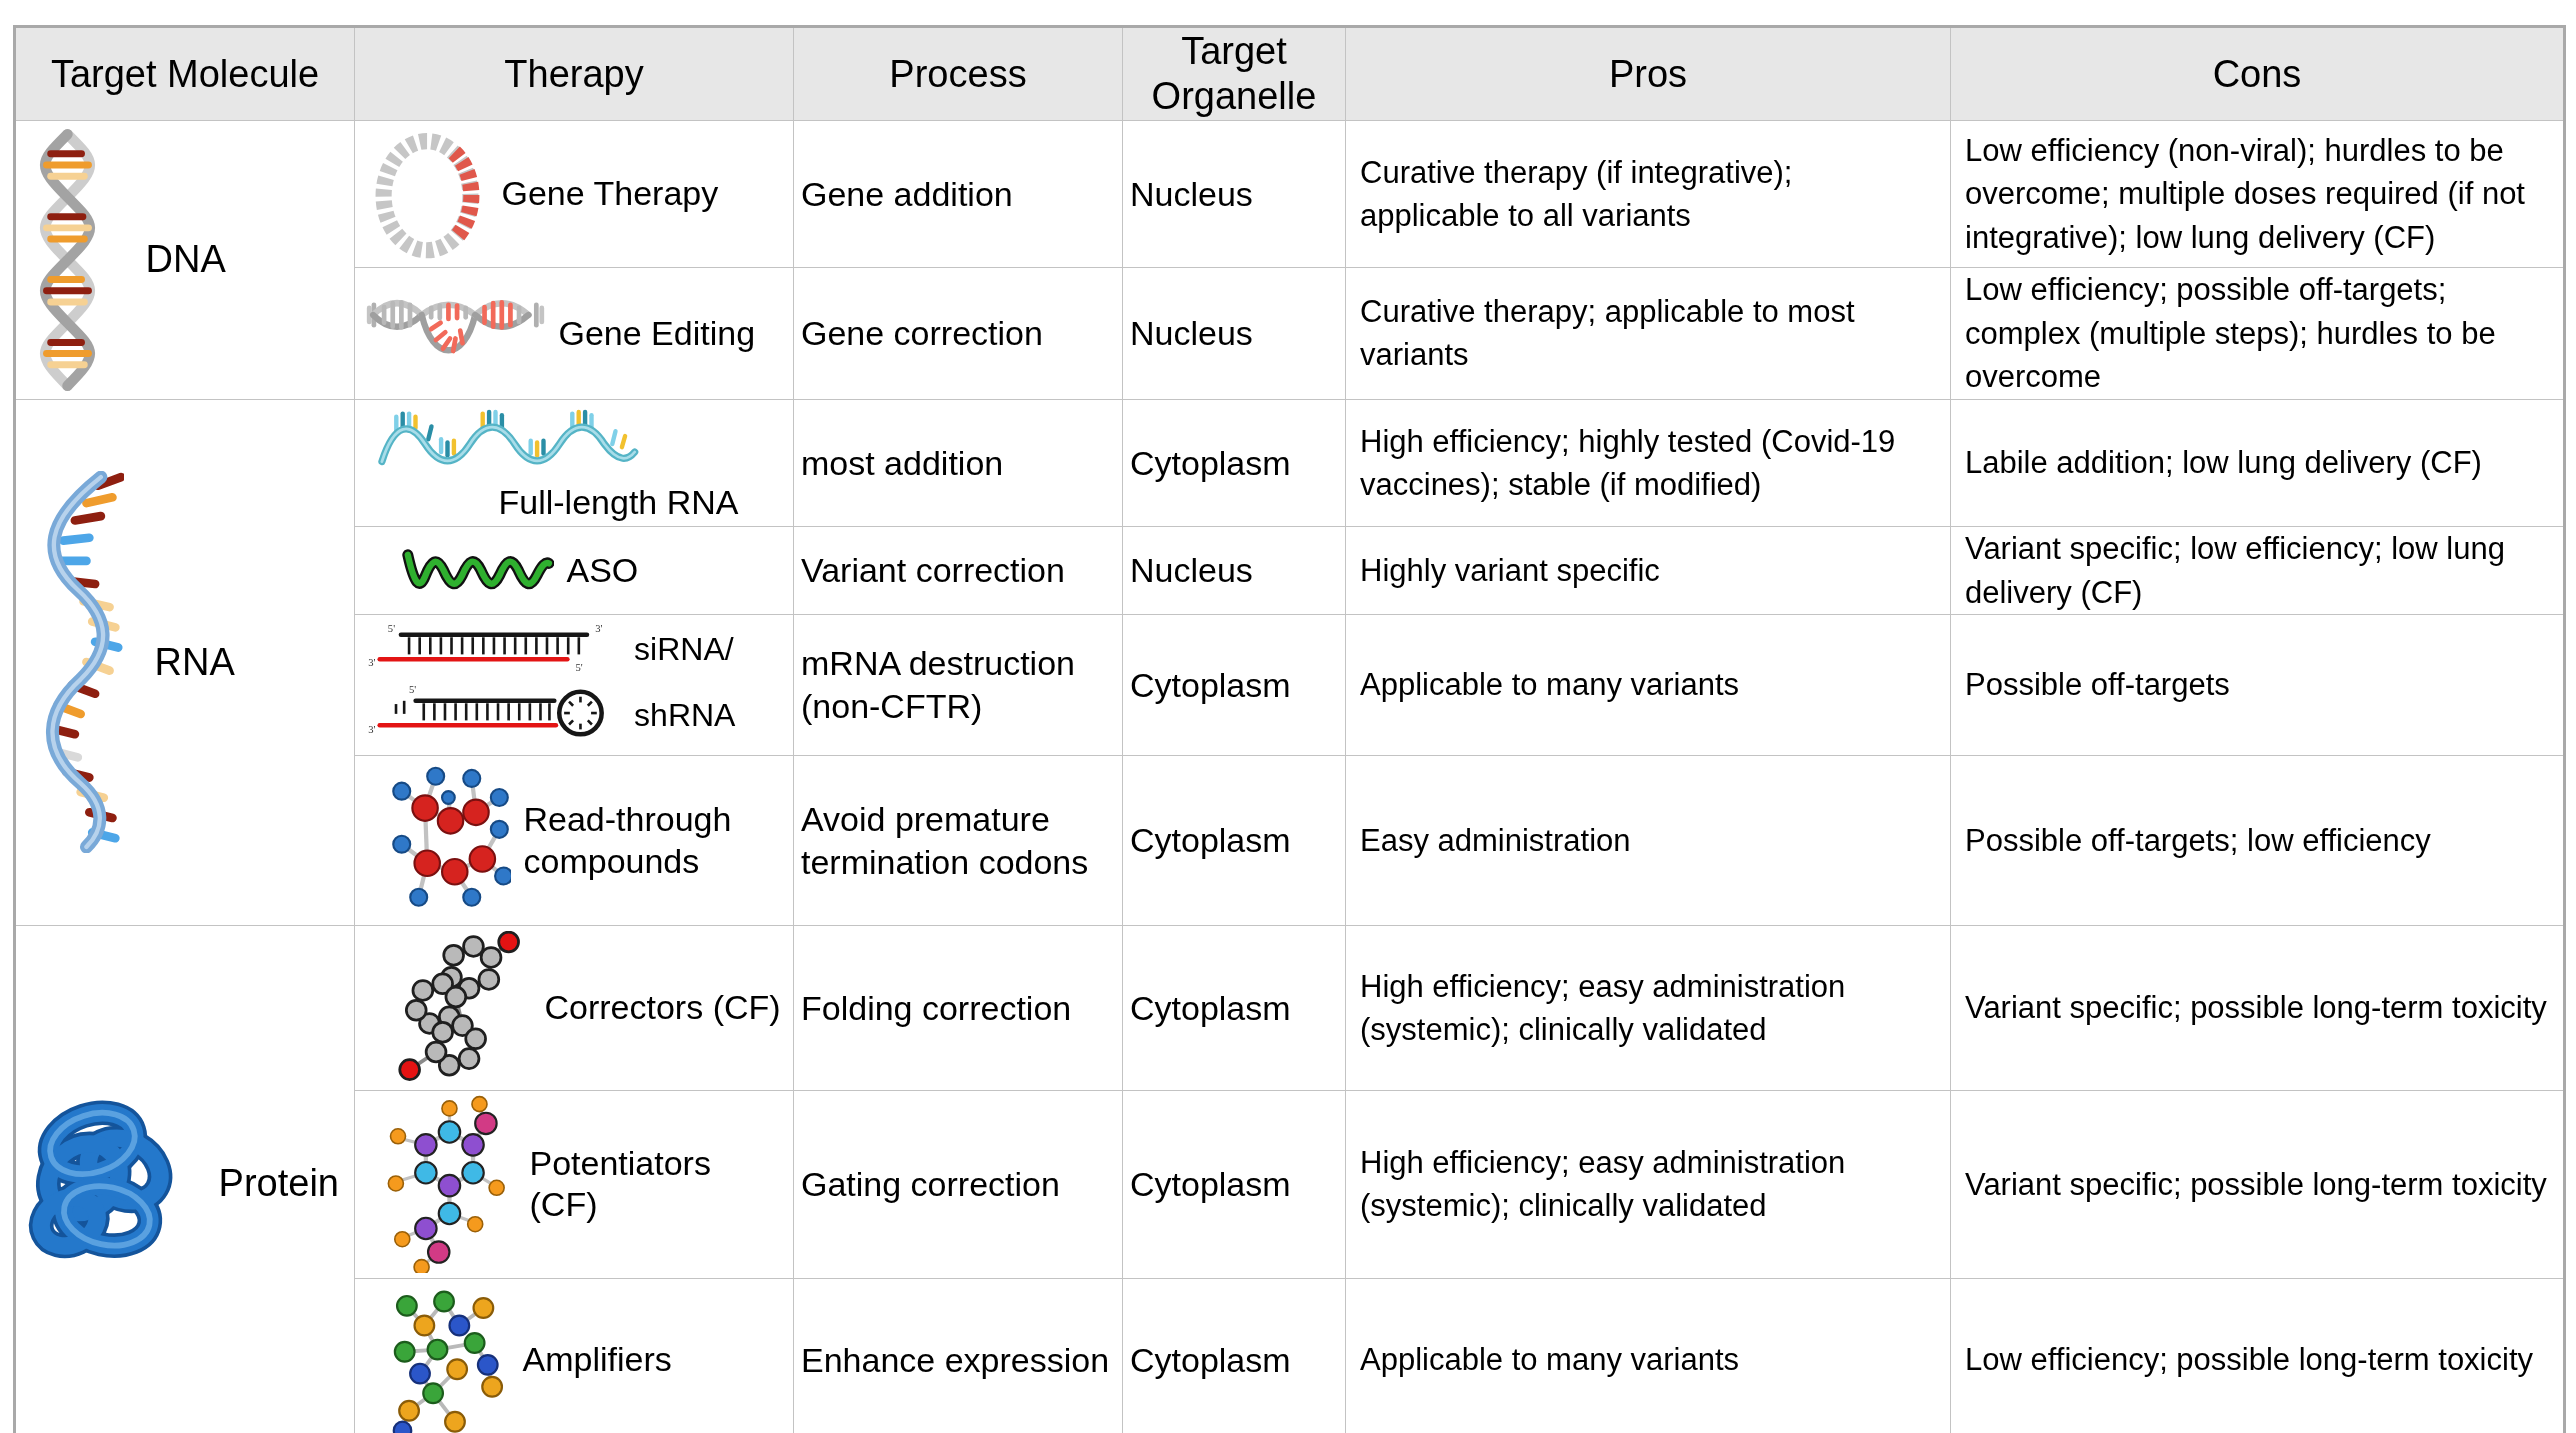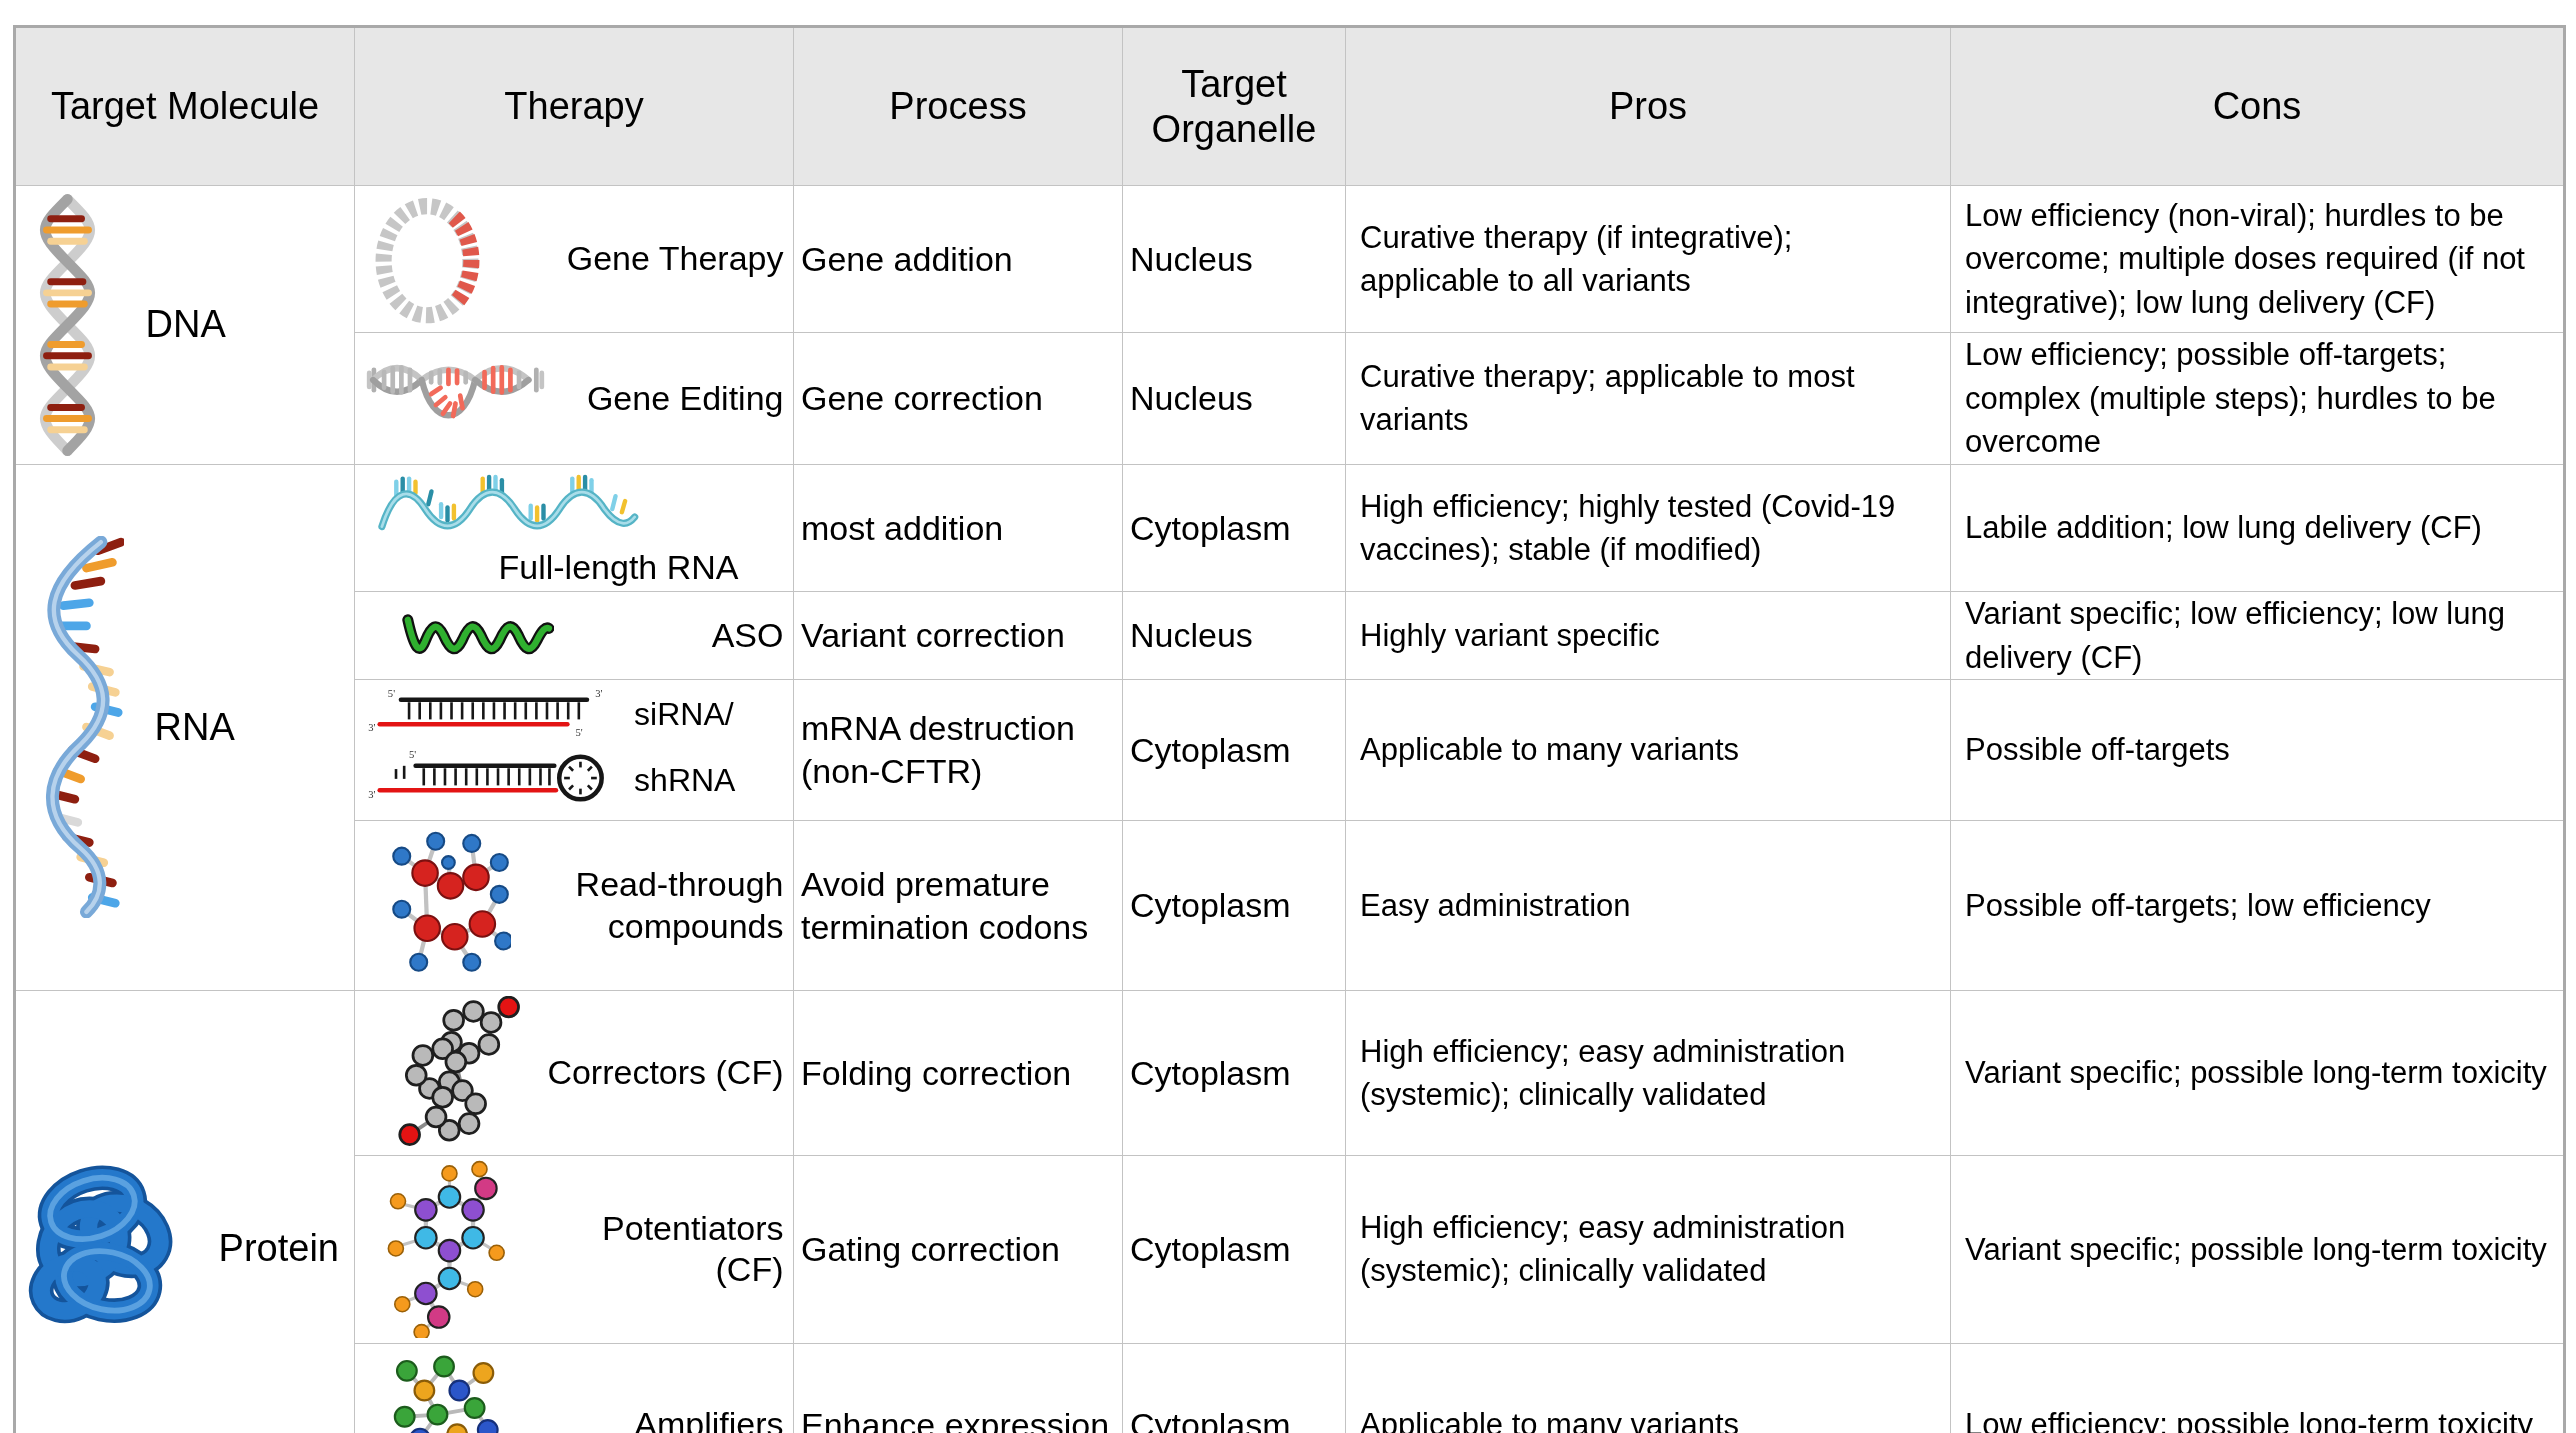--- a/index.html
+++ b/index.html
@@ -18,39 +18,39 @@
   }
   th, td { border:1.8px solid #c3c3c3; vertical-align:middle; overflow:hidden; }
   thead th {
     background:#e7e7e7;
     font-weight:400;
     font-size:38px;
     line-height:1.18;
     text-align:center;
     padding:0 4.7px;
   }
-  tr.hdr { height:159px; }
+  tr.hdr { height:94px; }
   td.process, td.organelle {
     text-align:left;
     font-size:34px;
     line-height:1.25;
     padding:0 7px;
   }
   td.pros, td.cons {
     font-size:31px;
     line-height:1.40;
     padding:0 9.5px 0 14px;
     text-align:left;
   }
   td.molecule { padding:0 3.6px; }
   .mol-wrap { display:flex; align-items:center; justify-content:flex-start; gap:31px; }
   .mol-label { font-size:38px; }
   td.therapy { padding:4.7px 9.5px; }
   .th-row { display:flex; align-items:center; gap:13px; width:100%; height:100%; }
-  .th-label { flex:1; text-align:right; font-size:34px; line-height:1.22; }
+  .th-label { flex:1; text-align:left; font-size:34px; line-height:1.22; }
   .th-col { display:flex; flex-direction:column; justify-content:flex-start; height:100%; }
   .th-col .icon-top { align-self:flex-start; margin-left:10.7px; }
   .th-col .under-label { width:100%; text-align:center; padding-left:89px; font-size:34px; margin-top:2.4px; }
   .duplex { display:flex; flex-direction:column; justify-content:center; gap:2.4px; height:100%; }
   .duplex-line { display:flex; align-items:center; gap:16.6px; }
   .duplex-label { font-size:32px; }
   svg { display:block; }
   svg text { font-family:"Liberation Serif", serif; font-size:13px; fill:#333; }
 </style>
 </head>

